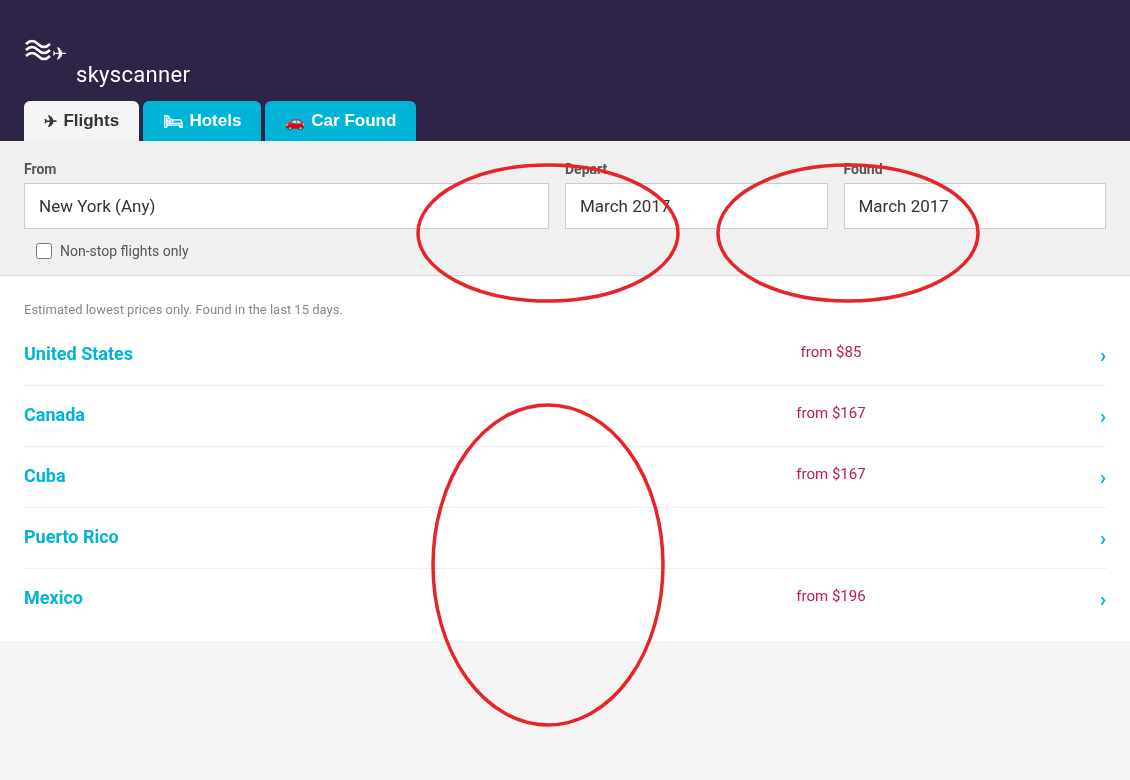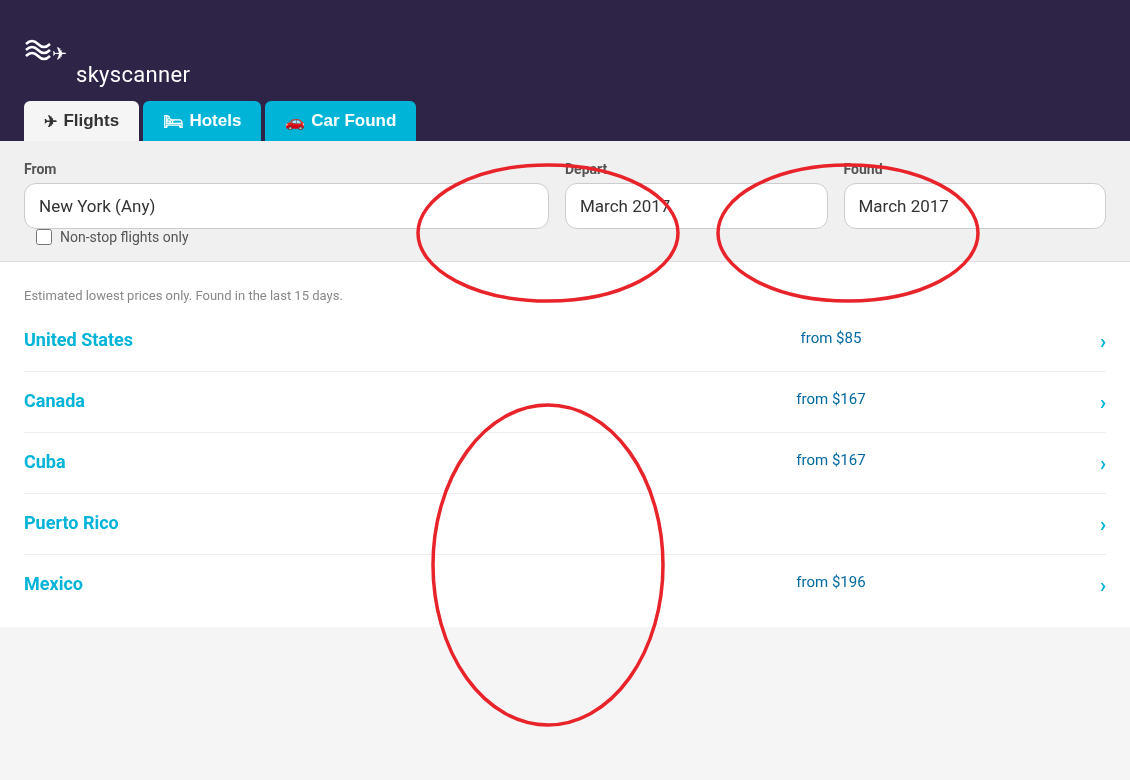--- a/index.html
+++ b/index.html
@@ -85,31 +85,31 @@
       flex: 1;
     }
     .field-label {
       font-size: 14px;
       color: #555;
       font-weight: 700;
     }
     .field-input {
       background: #fff;
       border: 1px solid #ccc;
-      border-radius: 12px;
+      border-radius: 0;
       padding: 12px 14px;
       font-size: 17px;
       color: #333;
       cursor: pointer;
     }
     .checkbox-row {
       display: flex;
       align-items: center;
       gap: 8px;
-      margin-top: 0;
+      margin-top: 14px;
       padding-left: 12px;
     }
     .checkbox-row input[type="checkbox"] {
       width: 16px;
       height: 16px;
     }
     .checkbox-label {
       font-size: 14px;
       color: #555;
     }
@@ -135,21 +135,21 @@
       border-bottom: none;
     }
     .destination-name {
       font-size: 18px;
       font-weight: 700;
       color: #00b4d8;
       flex: 1;
     }
     .price-text {
       font-size: 15px;
-      color: #0369a1;
+      color: #be185d;
       flex: 1;
       text-align: center;
     }
     .chevron-icon {
       color: #00b4d8;
       font-size: 20px;
       font-weight: 700;
     }
 
     

